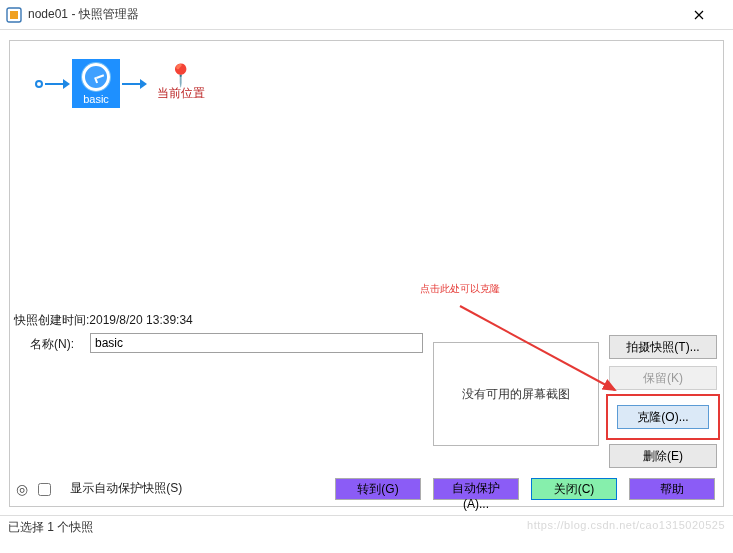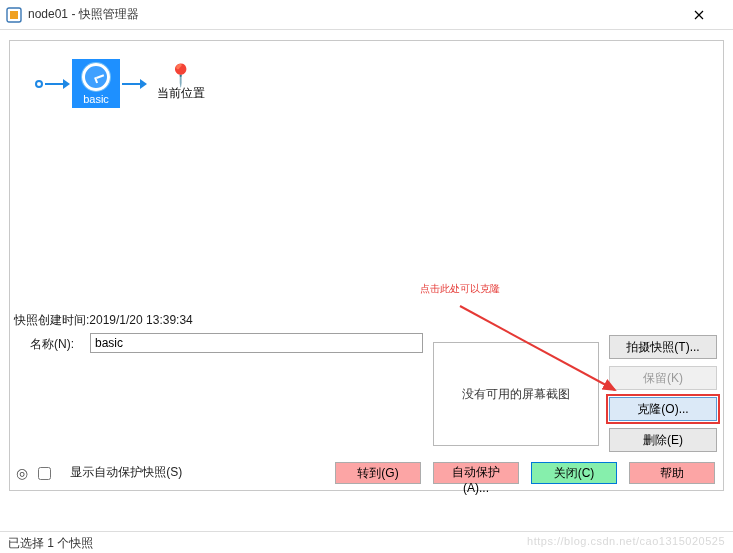--- a/index.html
+++ b/index.html
@@ -21,48 +21,48 @@
   .arrow-seg .line { width:18px; height:2px; background:#1e88e5; }
   .arrow-seg .head { width:0; height:0; border-left:7px solid #1e88e5; border-top:5px solid transparent; border-bottom:5px solid transparent; }
   .snap-card { width:48px; background:#1e90ff; color:#fff; text-align:center; padding:4px 0 3px; }
   .clock { width:28px; height:28px; border-radius:50%; border:3px solid #fff; margin:0 auto 2px; position:relative; background:rgba(255,255,255,.15); box-shadow:0 0 0 1px #6fbef7; }
   .clock::before, .clock::after { content:""; position:absolute; background:#fff; left:50%; top:50%; transform-origin:left top; }
   .clock::before { width:8px; height:2px; transform:rotate(-20deg); }
   .clock::after  { width:6px; height:2px; transform:rotate(70deg); }
   .snap-card-label { font-size:11px; }
   .pin-col { margin-left:8px; text-align:center; }
   .pin { font-size:22px; line-height:22px; color:#e53935; }
-  .pin-label { font-size:12px; color:#000000; margin-top:-2px; }
+  .pin-label { font-size:12px; color:#b91c1c; margin-top:-2px; }
 
   .meta-row { font-size:12px; color:#1a1a1a; padding:2px 0 4px 4px; }
 
   .detail-zone { display:flex; padding:0 6px 6px 4px; gap:10px; position:relative;}
   .left-form { flex:1; }
   .form-line { display:flex; align-items:flex-start; margin-bottom:4px; }
   .form-line label { width:60px; font-size:12px; color:#222; text-align:right; margin-right:16px; padding-top:3px;}
   .form-line input[type=text] { flex:1; height:20px; border:1px solid #a0a0a0; padding:1px 4px; font-size:12px; }
   .form-line textarea { flex:1; height:78px; border:1px solid #a0a0a0; padding:2px 4px; font-size:12px; resize:none; }
 
   .thumb-box { width:166px; height:104px; border:1px solid #b8b8b8; display:flex; align-items:center; justify-content:center; font-size:12px; color:#333; margin-top:9px;}
 
   .right-btns { width:108px; display:flex; flex-direction:column; gap:7px; margin-top:2px; }
   .right-btns button { height:24px; font-size:12px; background:#e9e9e9; border:1px solid #acacac; cursor:default; }
   .right-btns button.disabled { color:#9a9a9a; background:#f0f0f0; border-color:#cfcfcf; }
-  .right-btns .clone-wrap { border:2px solid #e53935; padding:1px; margin:-3px; }
+  .right-btns .clone-wrap { border:2px solid #e53935; padding:9px; margin:-3px; }
   .right-btns .clone-wrap button { background:#dbe9f7; border:1px solid #5b9bd5; width:100%; }
 
   .auto-row { display:flex; align-items:center; padding:4px 8px 6px 6px; gap:6px; }
   .gear { color:#4f4f4f; font-size:14px; }
   .auto-row label { font-size:12px; display:flex; align-items:flex-start; gap:16px; color:#222;}
   .auto-row input[type=checkbox]{ width:13px; height:13px; }
   .auto-row .spacer{flex:1;}
-  .auto-row button { width:86px; height:22px; font-size:12px; background:#fca5a5; border:1px solid #acacac; margin-left:6px; }
+  .auto-row button { width:86px; height:22px; font-size:12px; background:#8b5cf6; border:1px solid #acacac; margin-left:6px; }
   .auto-row button.primary { background:#86efac; border:1px solid #0078d7; }
 
-  .statusbar { position:absolute; left:0; right:0; bottom:0; height:22px; border-top:1px solid #ddd; font-size:12px; color:#333; padding:3px 8px; display:flex; justify-content:space-between;}
+  .statusbar { position:absolute; left:0; right:0; bottom:16px; height:22px; border-top:1px solid #ddd; font-size:12px; color:#333; padding:3px 8px; display:flex; justify-content:space-between;}
   .watermark { color:#d9d9d9; font-size:11px; letter-spacing:.5px;}
 
   
   .callout { position:absolute; top:282px; left:420px; color:#e53935; font-size:10px; pointer-events:none; }
   svg.arrow-anno { position:absolute; top:300px; left:450px; pointer-events:none; }
 </style>
 </head>
 <body>
 
 <div class="titlebar">
@@ -95,21 +95,21 @@
           <span class="line"></span>
           <span class="head"></span>
         </span>
       <div class="pin-col">
         <div class="pin">📍</div>
         <div class="pin-label">当前位置</div>
       </div>
     </div>
   </div>
 
-  <div class="meta-row">快照创建时间:2019/1/20 13:39:34</div>
+  <div class="meta-row">快照创建时间:2019/8/20 13:39:34</div>
 
   <div class="detail-zone">
     <div class="left-form">
       <div class="form-line">
         <label>名称(N):</label>
         <input type="text" value="basic" style="">
       </div>
     </div>
 
     <div class="thumb-box">

